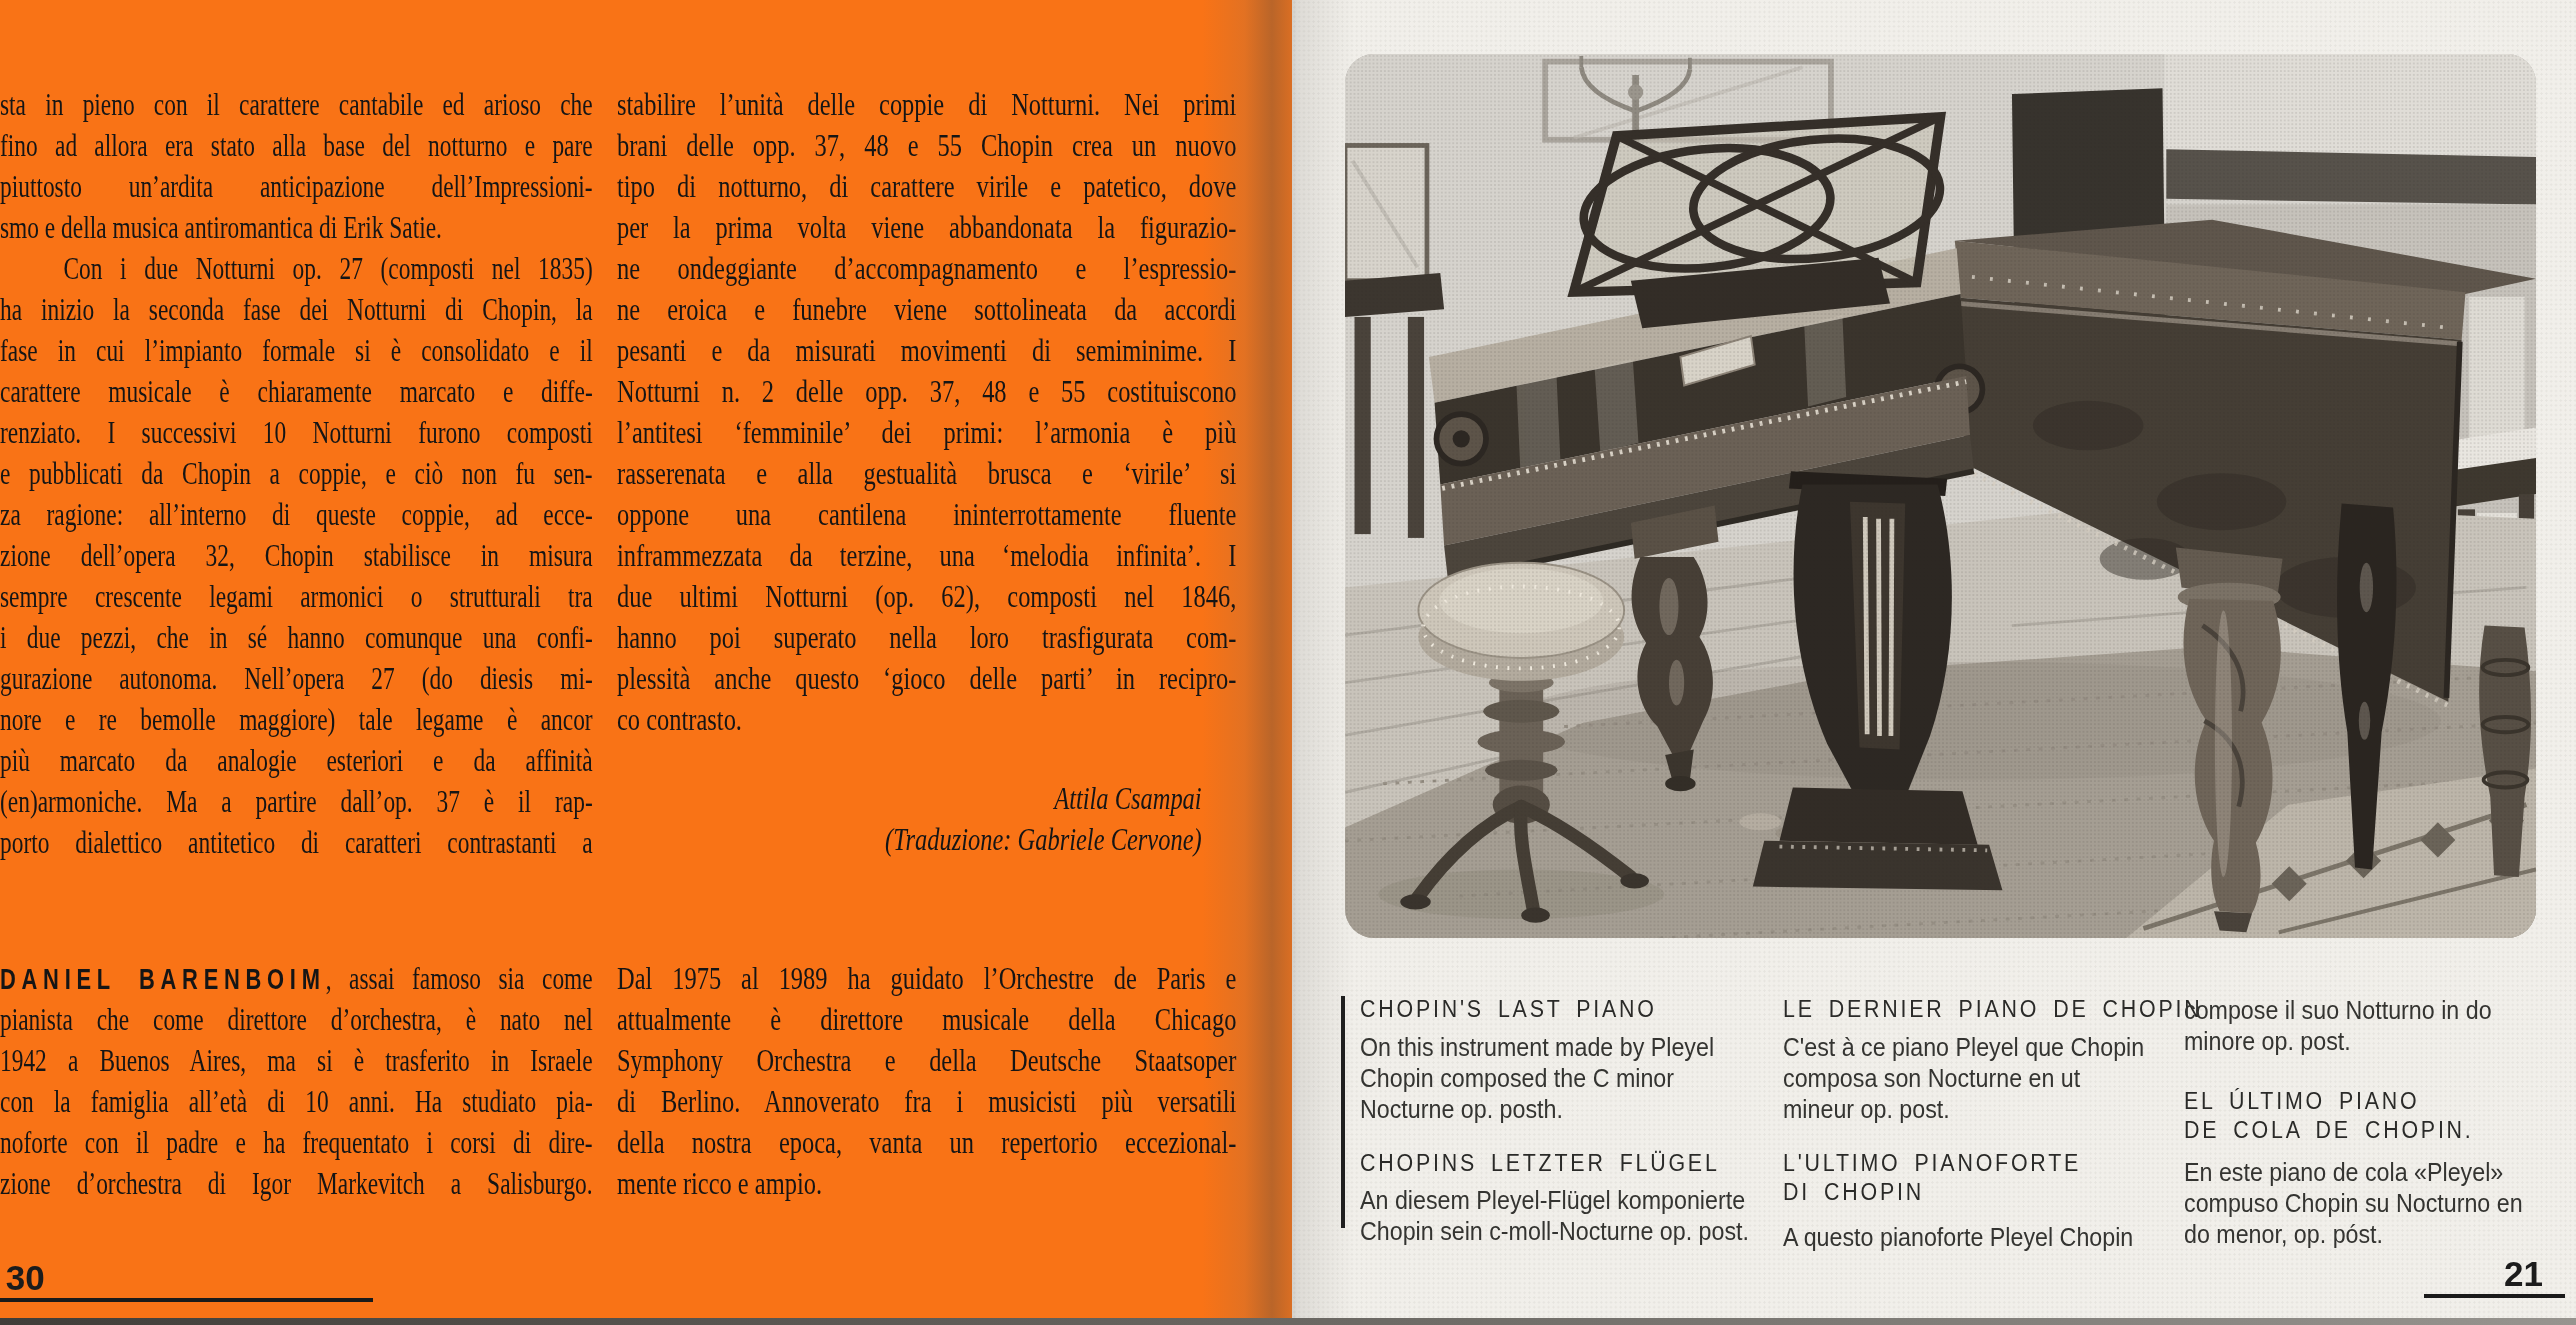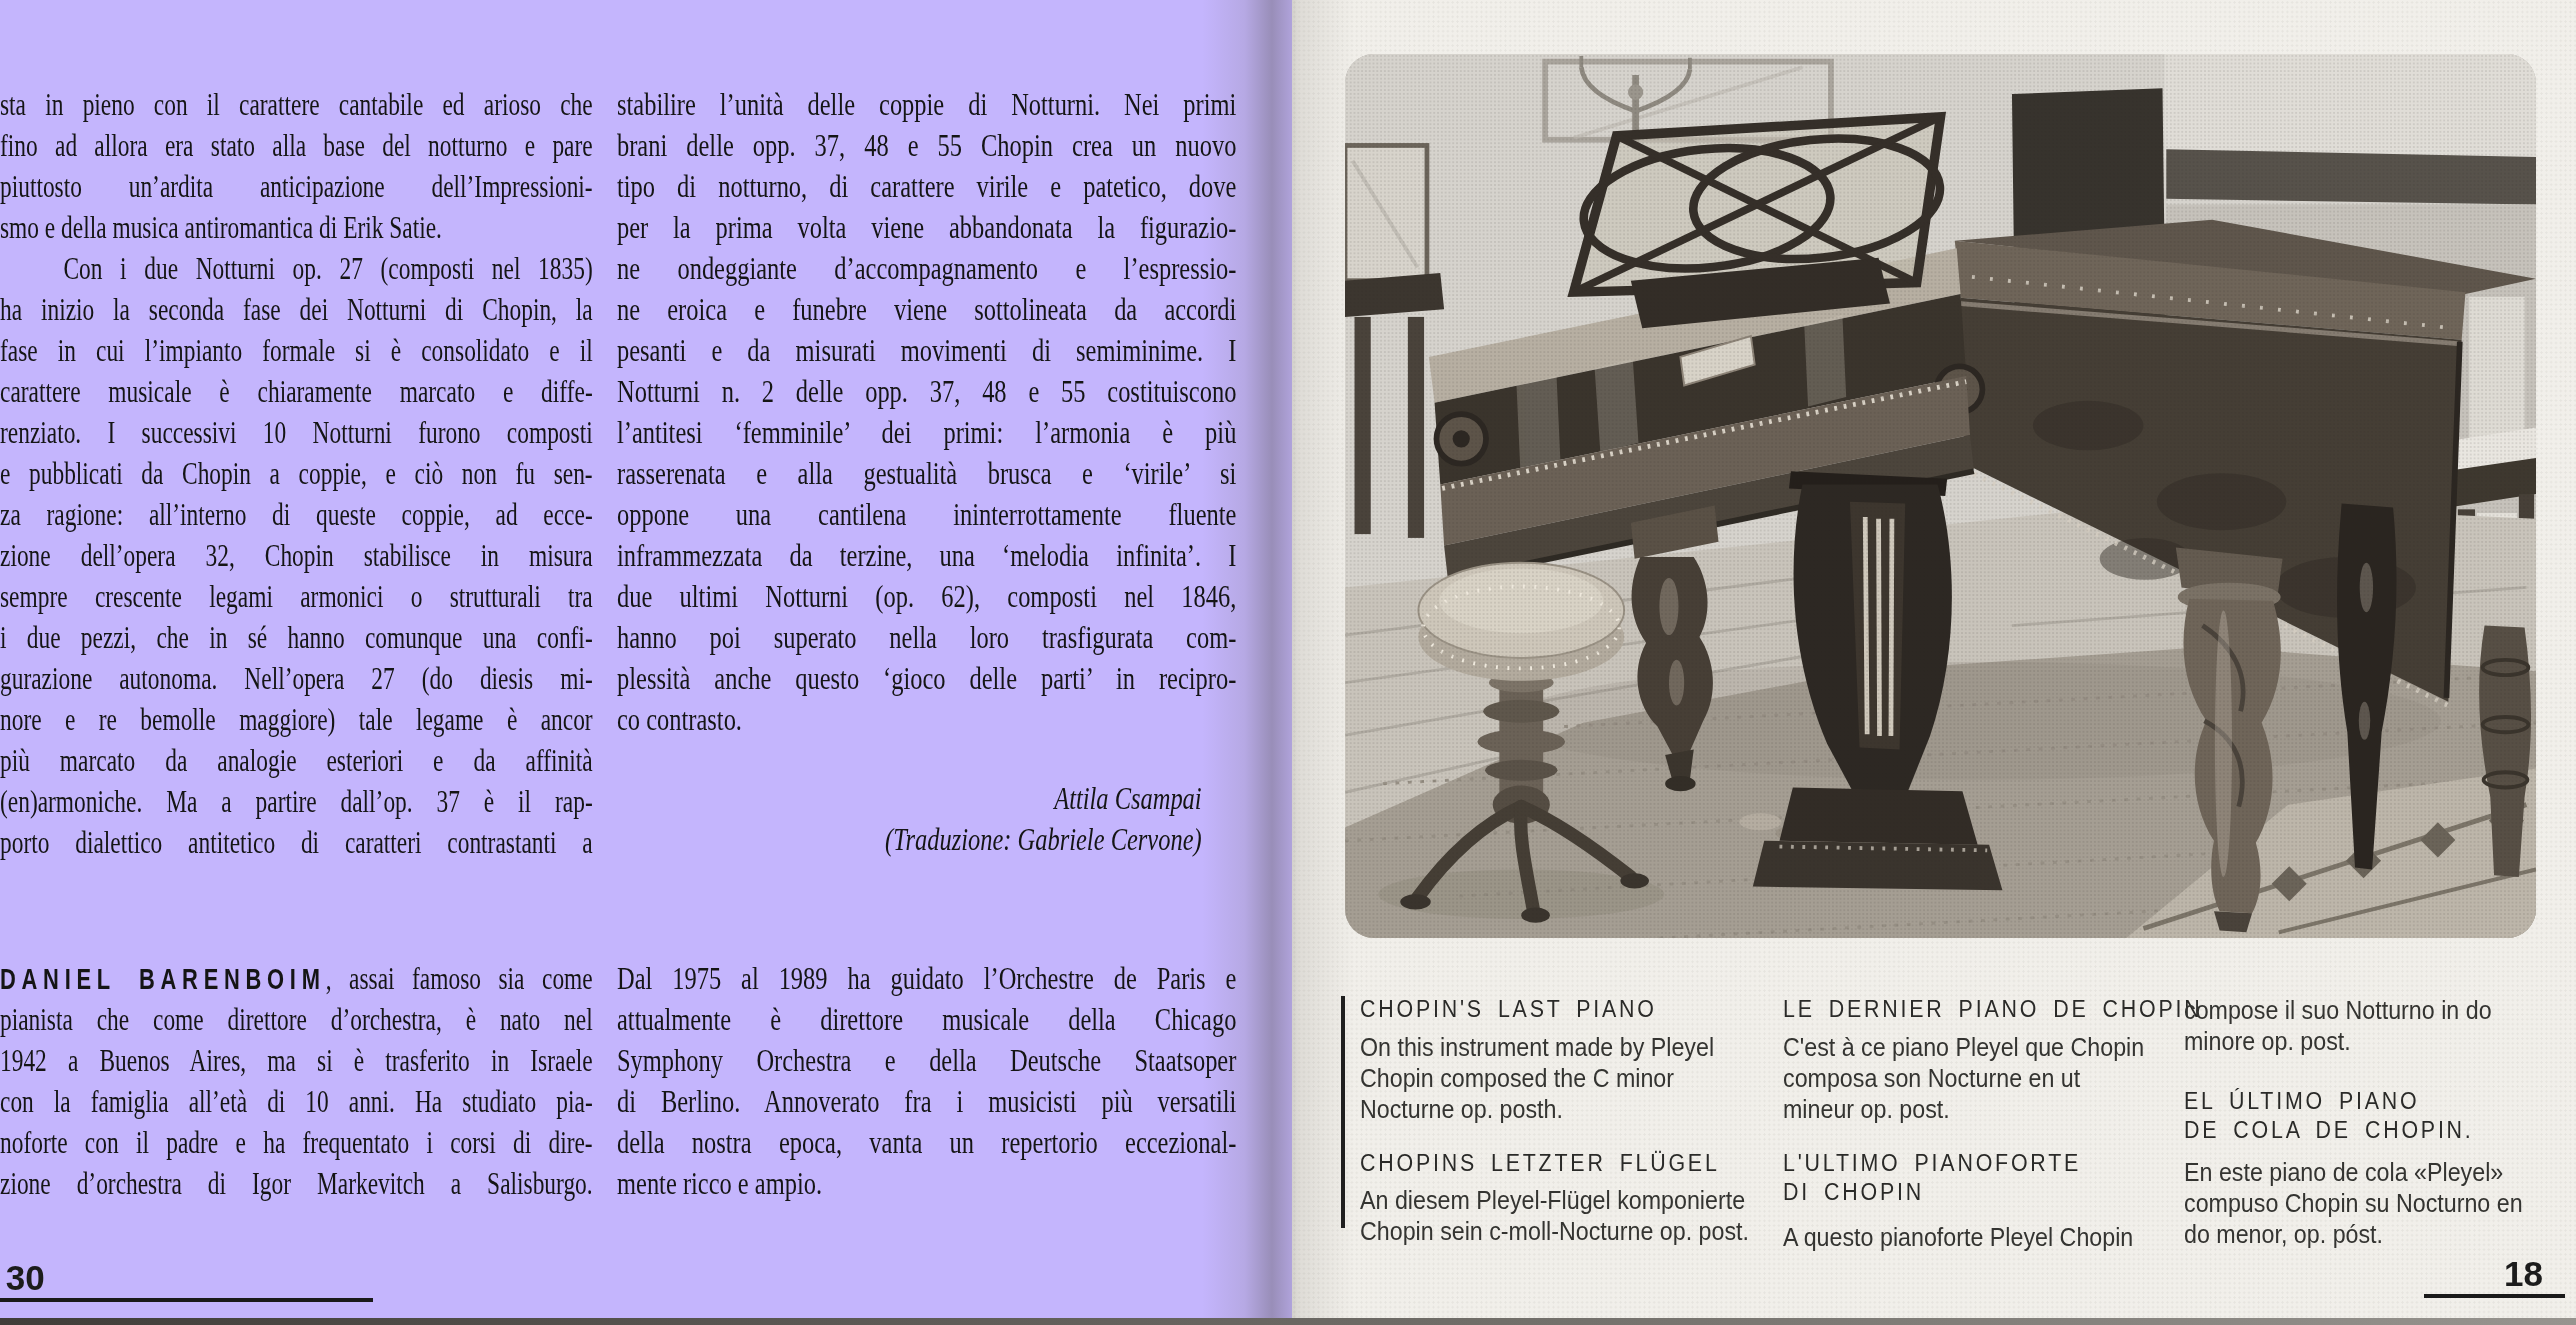--- a/index.html
+++ b/index.html
@@ -1,18 +1,18 @@
 <!DOCTYPE html>
 <html><head>
 <meta charset="utf-8">
 <style>
   html,body { margin:0; padding:0; background:#6e6b66; }
   .stage {
     position:relative; width:2576px; height:1325px; overflow:hidden;
-    background:#c4b5fd; font-family:"Liberation Serif", serif;
+    background:#f97316; font-family:"Liberation Serif", serif;
   }
   
   .page-right-bg {
     position:absolute; left:1292px; top:0; width:1284px; height:1325px;
     background-color:#f1efea;
     background-image:radial-gradient(rgba(95,90,82,0.07) 1px, transparent 1.1px);
     background-size:4.8px 4.8px;
   }
   
   .gutter {
@@ -379,18 +379,18 @@
         <div class="cap-h">DE COLA DE CHOPIN.</div>
       </div>
     <div class="g13"></div>
     <div>
         <div class="cap-b">En este piano de cola «Pleyel»</div>
         <div class="cap-b">compuso Chopin su Nocturno en</div>
         <div class="cap-b">do menor, op. póst.</div>
       </div>
   </div>
 
-  <div class="pnum p21">18</div>
+  <div class="pnum p21">21</div>
   <div class="prule rule21"></div>
 
   <div class="bottom-strip"></div>
 </div>
 
 
 </body></html>

